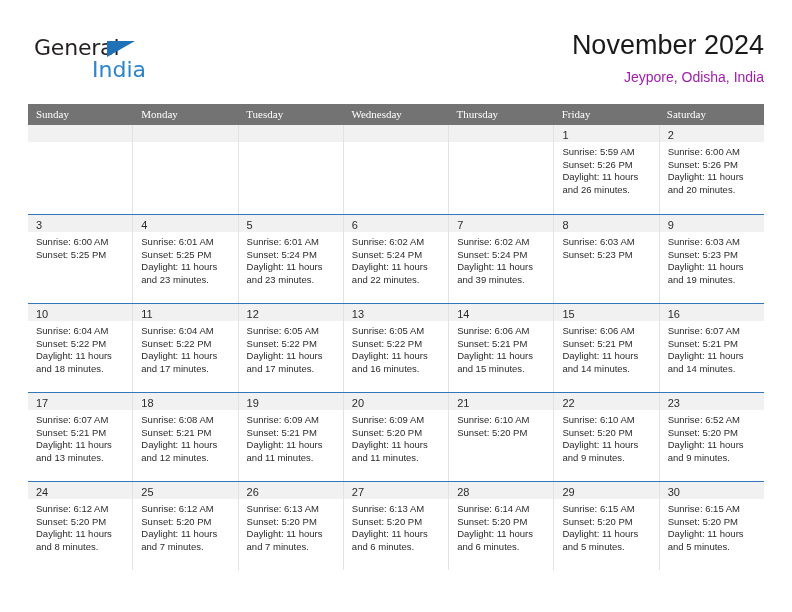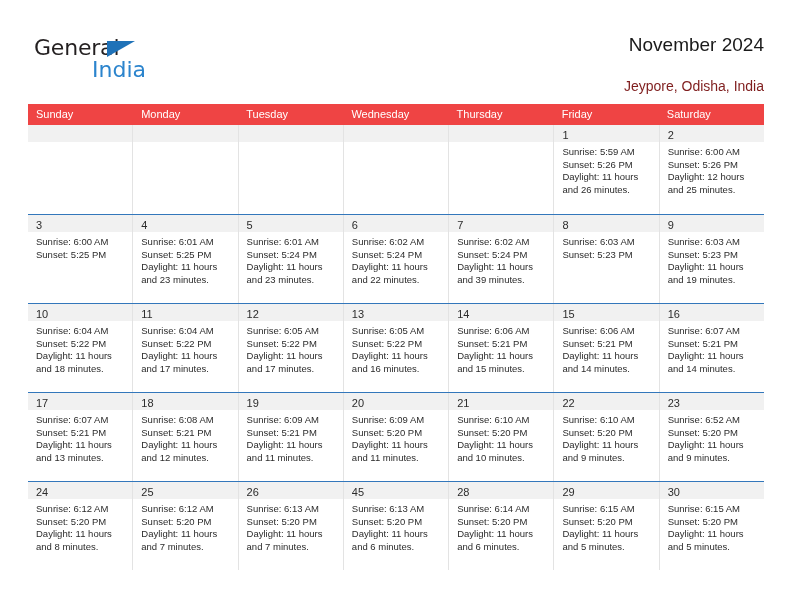--- a/index.html
+++ b/index.html
@@ -67,46 +67,47 @@
     font-weight: 400;
   }
 
   .title-wrap {
     position: absolute;
     right: 0;
     top: 0;
     text-align: right;
   }
   .cal-title {
-    font-size: 19px;
+    font-size: 27px;
     font-weight: 400;
     color: #1a1a1a;
     line-height: 34px;
     white-space: nowrap;
   }
   .cal-subtitle {
     font-size: 14px;
     font-weight: 400;
-    color: #7f1d1d;
+    color: #a21caf;
     line-height: 20px;
-    margin-top: 14px;
+    margin-top: 5px;
     white-space: nowrap;
   }
 
   
   .calendar {
     position: absolute;
     left: 28px;
     top: 104px;
     width: 736px;
   }
   .weekdays {
     display: flex;
-    background: #ef4444;
+    background: #737373;
     height: 21px;
+    font-family: Liberation Serif, serif;
   }
   .weekday {
     flex: 1 1 0;
     color: #ffffff;
     font-size: 11px;
     line-height: 21px;
     padding-left: 8px;
     box-sizing: border-box;
     white-space: nowrap;
     overflow: hidden;
@@ -211,21 +212,21 @@
               <div class="day-line">Sunrise: 5:59 AM</div>
               <div class="day-line">Sunset: 5:26 PM</div>
               <div class="day-line wrap">Daylight: 11 hours and 26 minutes.</div>
             </div>
           </div>
           <div class="day">
             <div class="day-band"><span class="day-num">2</span></div>
             <div class="day-body">
               <div class="day-line">Sunrise: 6:00 AM</div>
               <div class="day-line">Sunset: 5:26 PM</div>
-              <div class="day-line wrap">Daylight: 12 hours and 25 minutes.</div>
+              <div class="day-line wrap">Daylight: 11 hours and 20 minutes.</div>
             </div>
           </div>
         </div>
         <div class="week">
           <div class="day">
             <div class="day-band"><span class="day-num">3</span></div>
             <div class="day-body">
               <div class="day-line">Sunrise: 6:00 AM</div>
               <div class="day-line">Sunset: 5:25 PM</div>
             </div>
@@ -367,21 +368,20 @@
               <div class="day-line">Sunrise: 6:09 AM</div>
               <div class="day-line">Sunset: 5:20 PM</div>
               <div class="day-line wrap">Daylight: 11 hours and 11 minutes.</div>
             </div>
           </div>
           <div class="day">
             <div class="day-band"><span class="day-num">21</span></div>
             <div class="day-body">
               <div class="day-line">Sunrise: 6:10 AM</div>
               <div class="day-line">Sunset: 5:20 PM</div>
-              <div class="day-line wrap">Daylight: 11 hours and 10 minutes.</div>
             </div>
           </div>
           <div class="day">
             <div class="day-band"><span class="day-num">22</span></div>
             <div class="day-body">
               <div class="day-line">Sunrise: 6:10 AM</div>
               <div class="day-line">Sunset: 5:20 PM</div>
               <div class="day-line wrap">Daylight: 11 hours and 9 minutes.</div>
             </div>
           </div>
@@ -413,21 +413,21 @@
           </div>
           <div class="day">
             <div class="day-band"><span class="day-num">26</span></div>
             <div class="day-body">
               <div class="day-line">Sunrise: 6:13 AM</div>
               <div class="day-line">Sunset: 5:20 PM</div>
               <div class="day-line wrap">Daylight: 11 hours and 7 minutes.</div>
             </div>
           </div>
           <div class="day">
-            <div class="day-band"><span class="day-num">45</span></div>
+            <div class="day-band"><span class="day-num">27</span></div>
             <div class="day-body">
               <div class="day-line">Sunrise: 6:13 AM</div>
               <div class="day-line">Sunset: 5:20 PM</div>
               <div class="day-line wrap">Daylight: 11 hours and 6 minutes.</div>
             </div>
           </div>
           <div class="day">
             <div class="day-band"><span class="day-num">28</span></div>
             <div class="day-body">
               <div class="day-line">Sunrise: 6:14 AM</div>

